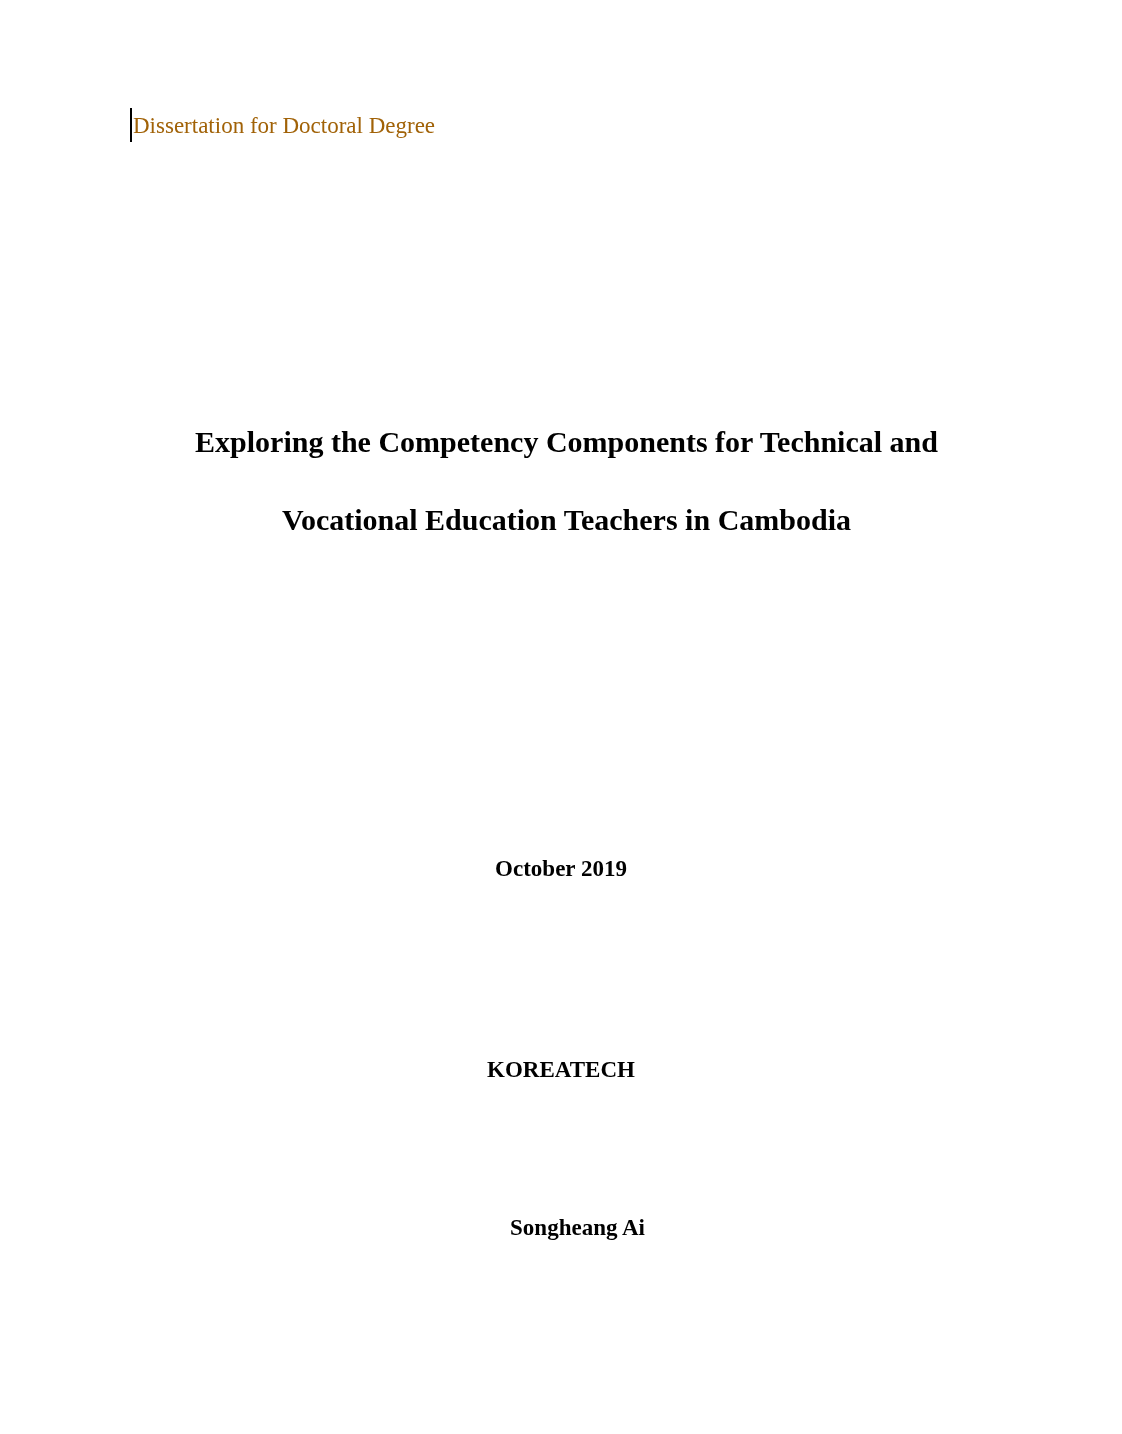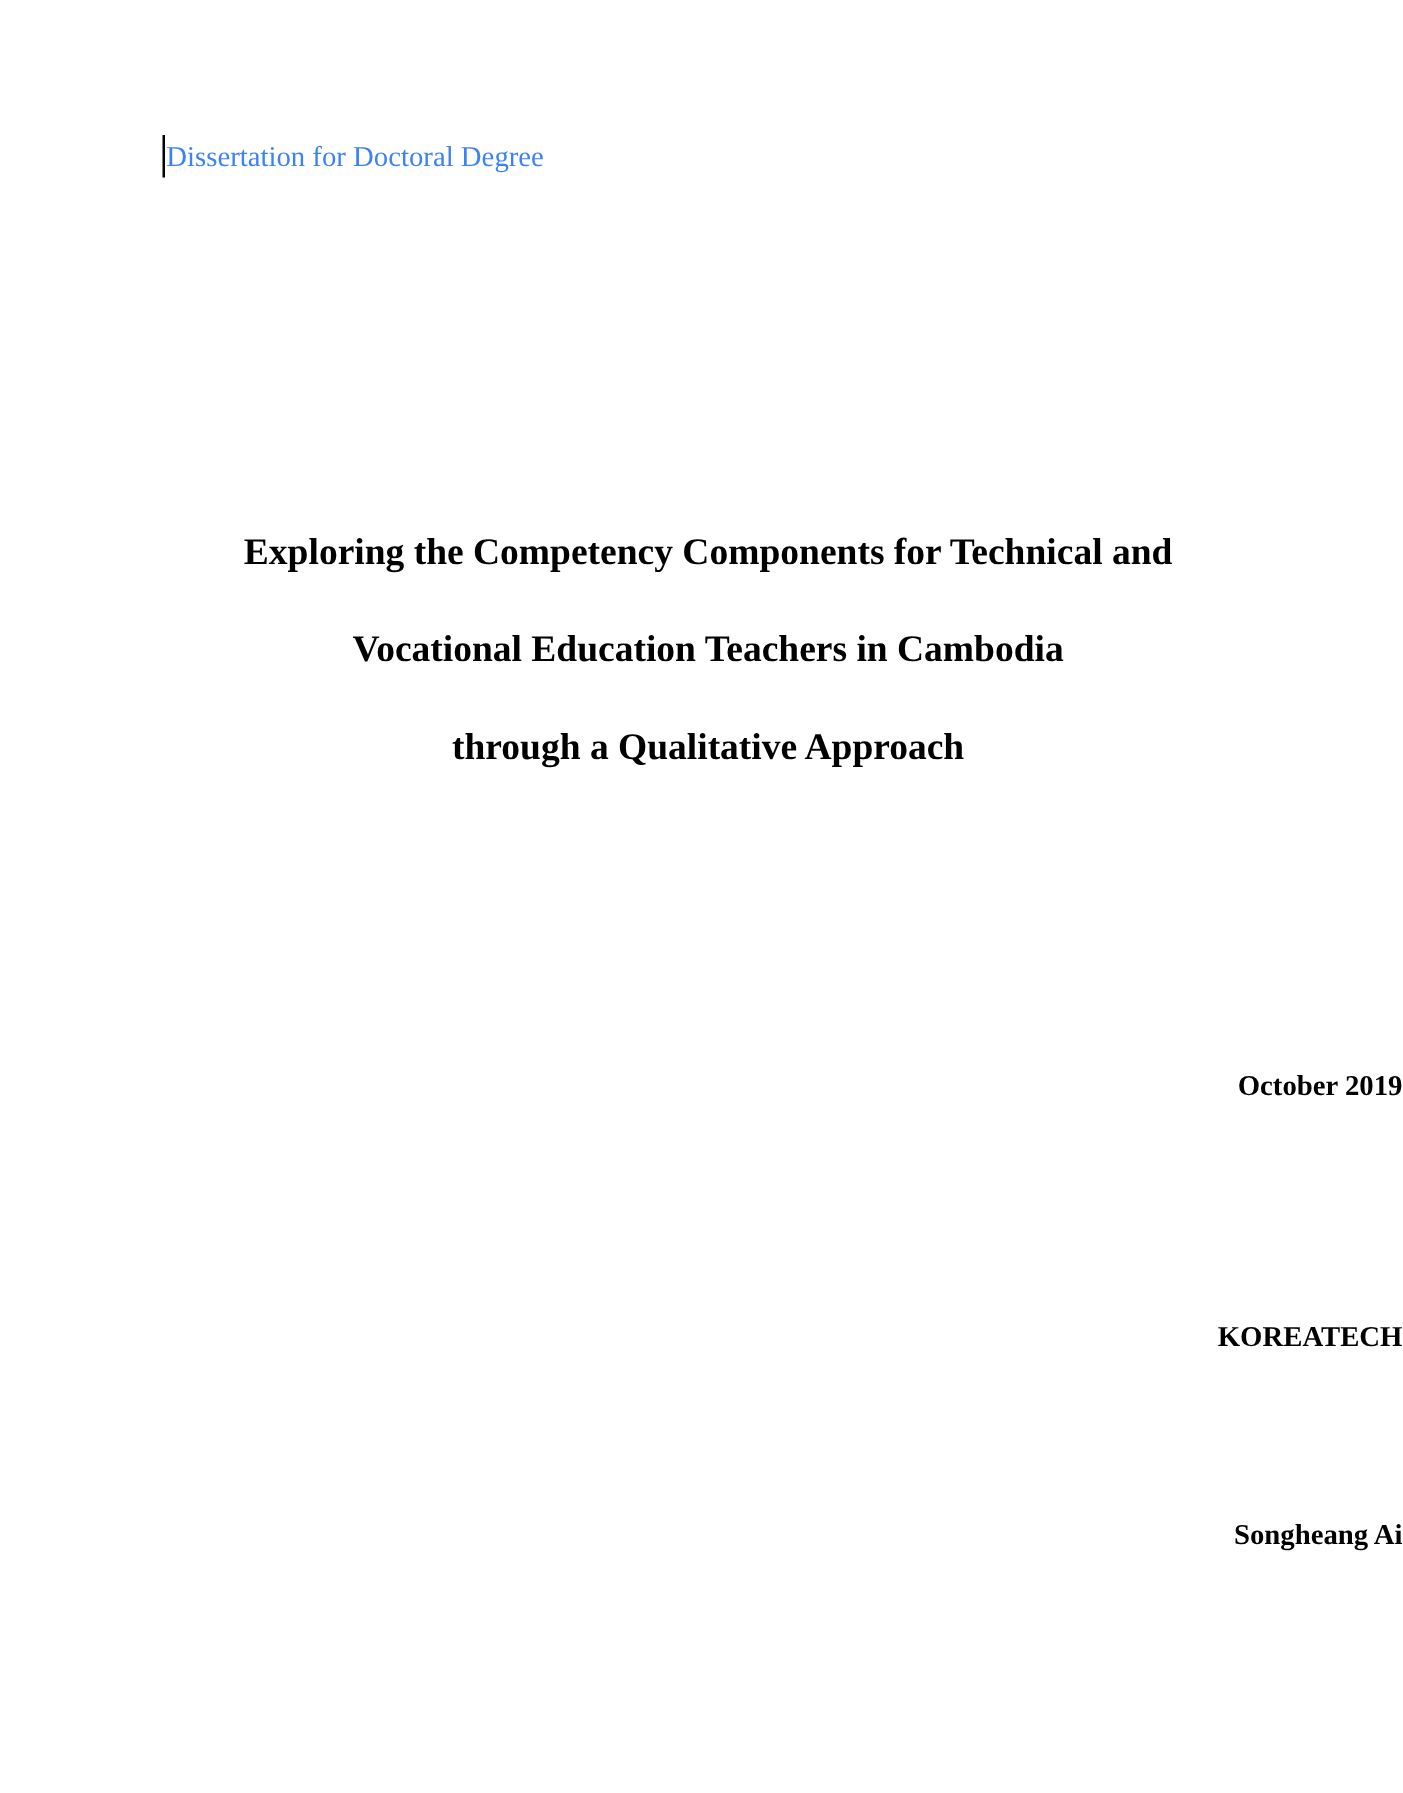--- a/index.html
+++ b/index.html
@@ -14,21 +14,21 @@
     background: #ffffff;
     font-family: "Liberation Serif", "DejaVu Serif", serif;
     color: #000000;
     overflow: hidden;
   }
   .header-line {
     position: absolute;
     left: 133px;
     font-size: 23px;
     font-weight: 400;
-    color: #3b82f6;
+    color: #a16207;
     white-space: nowrap;
   }
   .header-line-1 { top: 113px; }
   .header-line-2 { top: 167px; }
   .text-cursor {
     position: absolute;
     left: 130px;
     top: 108px;
     width: 2px;
     height: 34px;
@@ -45,21 +45,21 @@
     white-space: nowrap;
     padding-left: 11px;
   }
   .title-line-1 { top: 425px; }
   .title-line-2 { top: 503px; }
   .title-line-3 { top: 581px; }
   .center-bold {
     position: absolute;
     left: 0;
     right: 0;
-    text-align: right;
+    text-align: center;
     font-size: 23px;
     font-weight: 700;
     color: #000000;
     white-space: nowrap;
   }
   .date-line { top: 856px; }
   .institution-line { top: 1057px; }
   .school-line { top: 1131px; }
   .author-line { top: 1215px; margin-left: 33px; }
 </style>
@@ -70,21 +70,20 @@
 
   <div class="text-cursor"></div>
 
   <div class="header-line header-line-1">Dissertation for Doctoral Degree</div>
 
 
   <div class="title-line title-line-1">Exploring the Competency Components for Technical and</div>
 
   <div class="title-line title-line-2">Vocational Education Teachers in Cambodia</div>
 
-  <div class="title-line title-line-3">through a Qualitative Approach</div>
 
   <div class="center-bold date-line">October 2019</div>
 
   <div class="center-bold institution-line">KOREATECH</div>
 
 
   <div class="center-bold author-line">Songheang Ai</div>
 
 </div>
 

